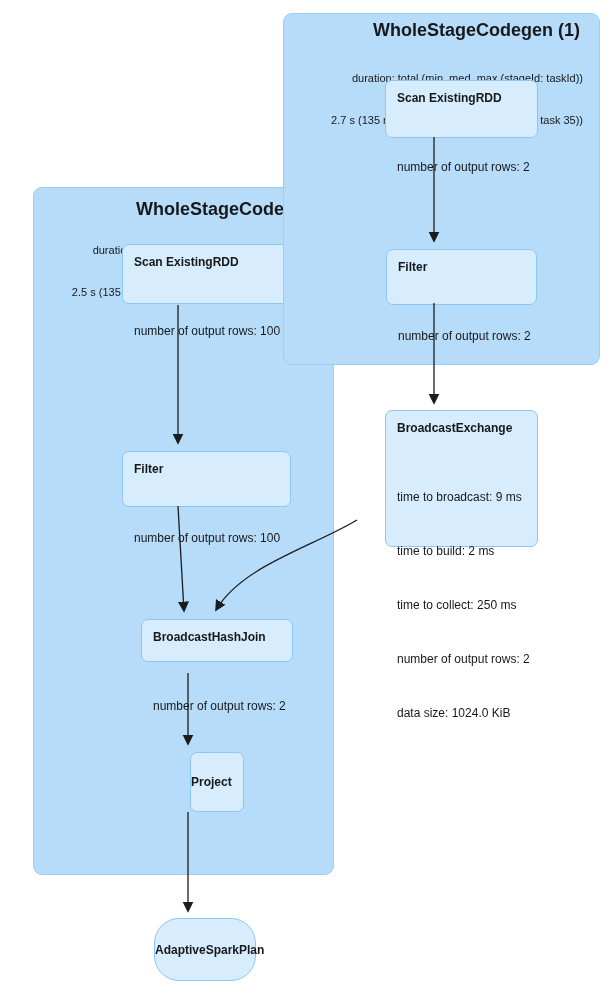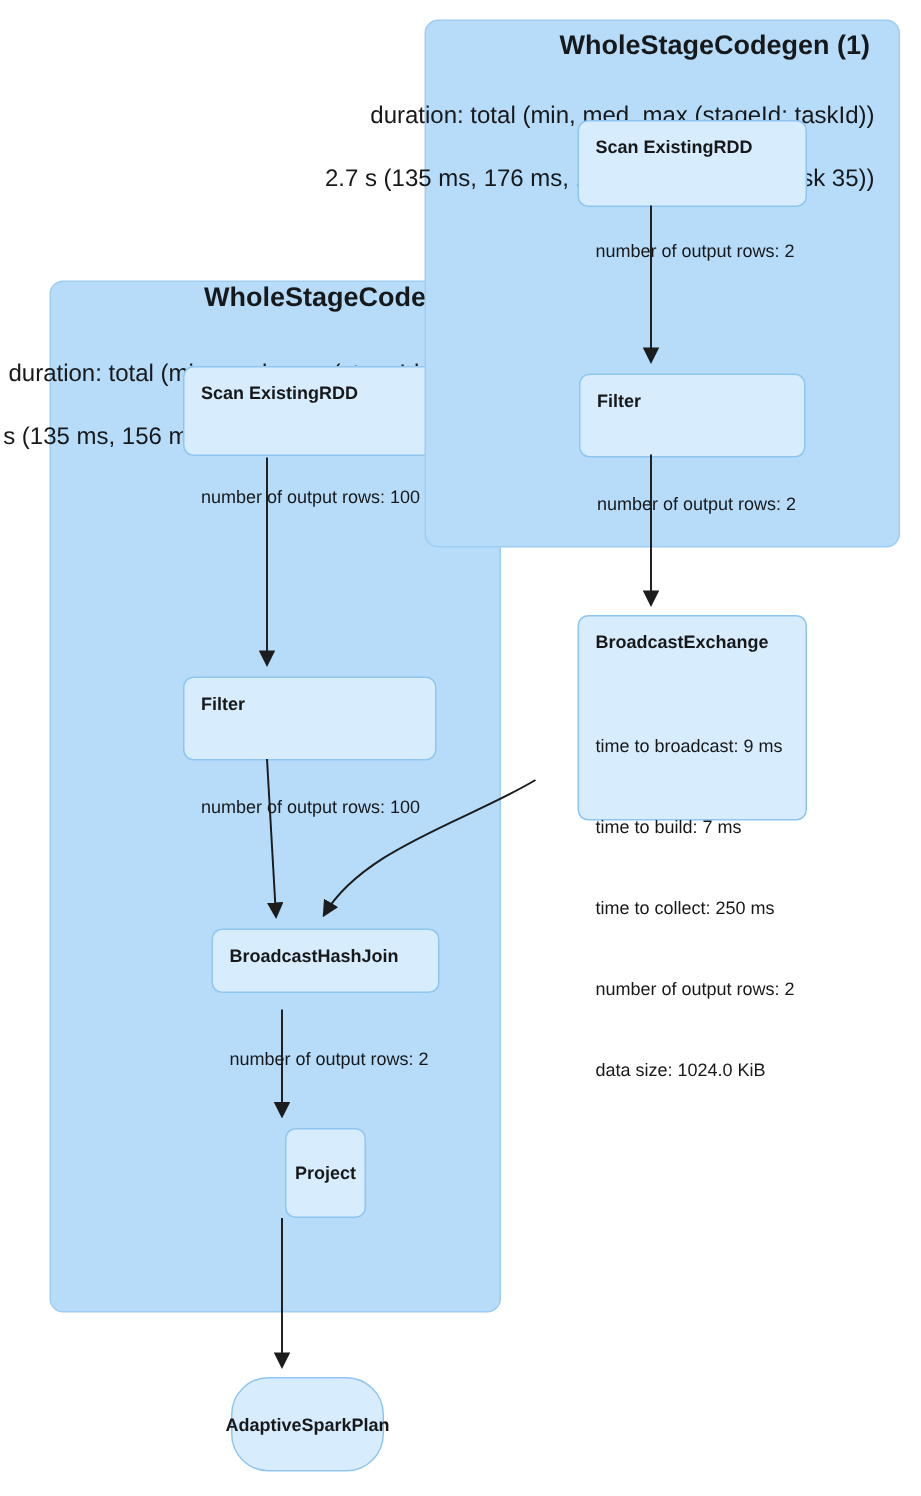--- a/index.html
+++ b/index.html
@@ -17,43 +17,43 @@
     font-family:"Liberation Sans","DejaVu Sans",sans-serif;color:var(--text);
   }
   .cluster{
     position:absolute;background:var(--cluster_fill);
     border:1px solid var(--cluster_border);border-radius:9px;
   }
   .cluster-title{
     position:absolute;font-weight:bold;font-size:18px;text-align:right;white-space:pre;
   }
   .cluster-duration{
-    position:absolute;font-size:16px;line-height:14px;text-align:right;white-space:pre;
+    position:absolute;font-size:11px;line-height:14px;text-align:right;white-space:pre;
   }
   .node{
     position:absolute;background:var(--node_fill);
     border:1px solid var(--node_border);border-radius:7px;
     box-sizing:border-box;padding:9px 11px;font-size:12px;margin-left:28px;
   }
   .node-title{font-weight:bold;line-height:16px;white-space:pre;}
   .node-metrics{margin-top:16px;line-height:18px;white-space:pre;}
-  .node.centered{display:flex;align-items:center;justify-content:center;padding:0;}
+  .node.centered{display:flex;align-items:center;padding:0;}
   .node.centered .node-title{margin:0;}
   #edge-layer{position:absolute;left:0;top:0;z-index:30;pointer-events:none;}
   #edge-layer path.edge{fill:none;stroke:var(--edge);stroke-width:1.3px;}
   #edge-layer .arrowhead{fill:var(--edge);}
   .z1{z-index:1;} .z2{z-index:10;}
 </style>
 </head>
 <body>
 
 <div id="canvas">
 
   <div class="cluster z1" style="left:33px;top:187px;width:299px;height:686px;">
-    <div class="cluster-title" style="right:49px;top:0;">WholeStageCode</div>
+    <div class="cluster-title" style="right:49px;top:11px;">WholeStageCode</div>
     <div class="cluster-duration" style="right:49px;top:27px;">
       <div>duration: total (min, med, max (stageId:</div>
       <div>2.5 s (135 ms, 156 ms, 177 ms (stage 7.0: t</div>
     </div>
 
     <div class="node" style="left:60px;top:56px;width:169px;height:60px;">
       <div class="node-title">Scan ExistingRDD</div>
       <div class="node-metrics">
         <div>number of output rows: 100</div>
       </div>
@@ -97,21 +97,21 @@
       <div class="node-metrics">
         <div>number of output rows: 2</div>
       </div>
     </div>
   </div>
 
   <div class="node z2" style="left:357px;top:410px;width:153px;height:137px;">
     <div class="node-title">BroadcastExchange</div>
     <div class="node-metrics">
       <div>time to broadcast: 9 ms</div>
-      <div>time to build: 7 ms</div>
+      <div>time to build: 2 ms</div>
       <div>time to collect: 250 ms</div>
       <div>number of output rows: 2</div>
       <div>data size: 1024.0 KiB</div>
     </div>
   </div>
 
   <div class="node centered z2" style="left:126px;top:918px;width:102px;height:63px;border-radius:25px;">
     <div class="node-title">AdaptiveSparkPlan</div>
   </div>
 

